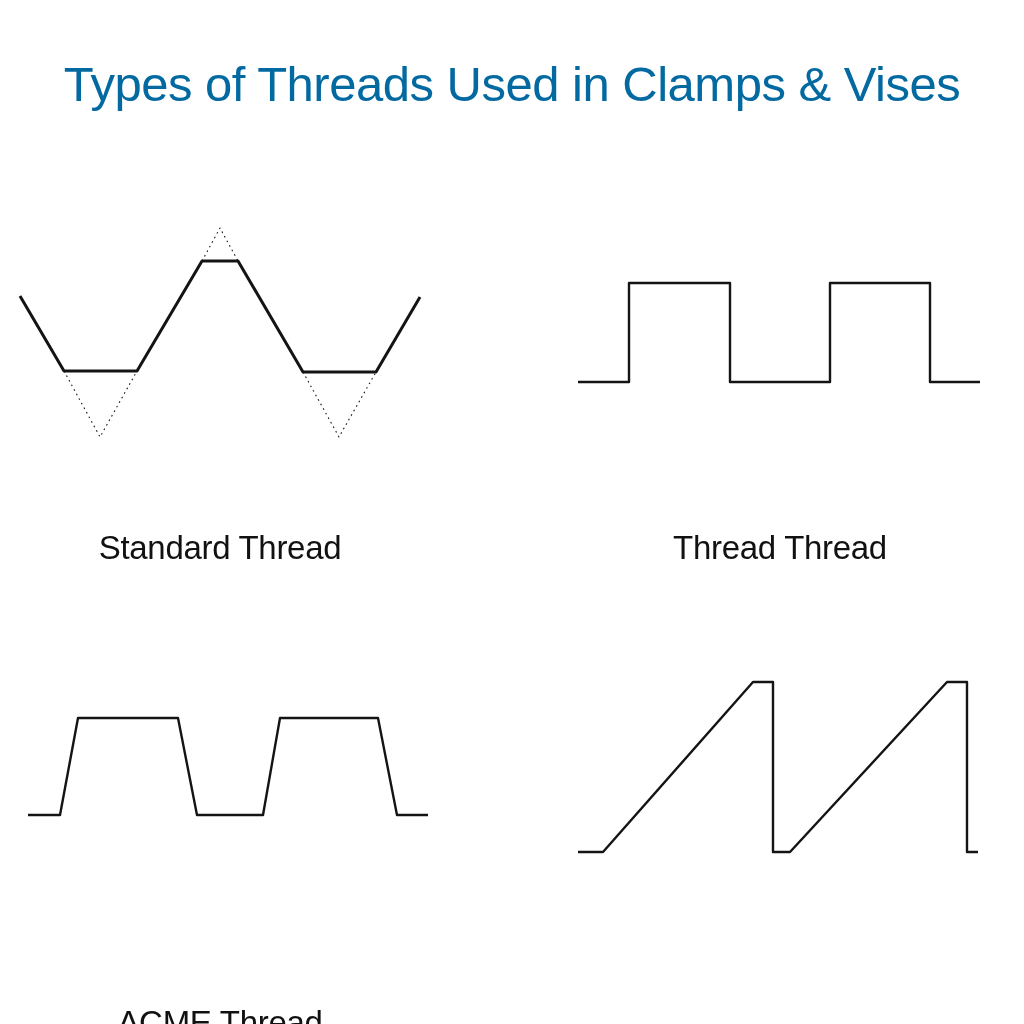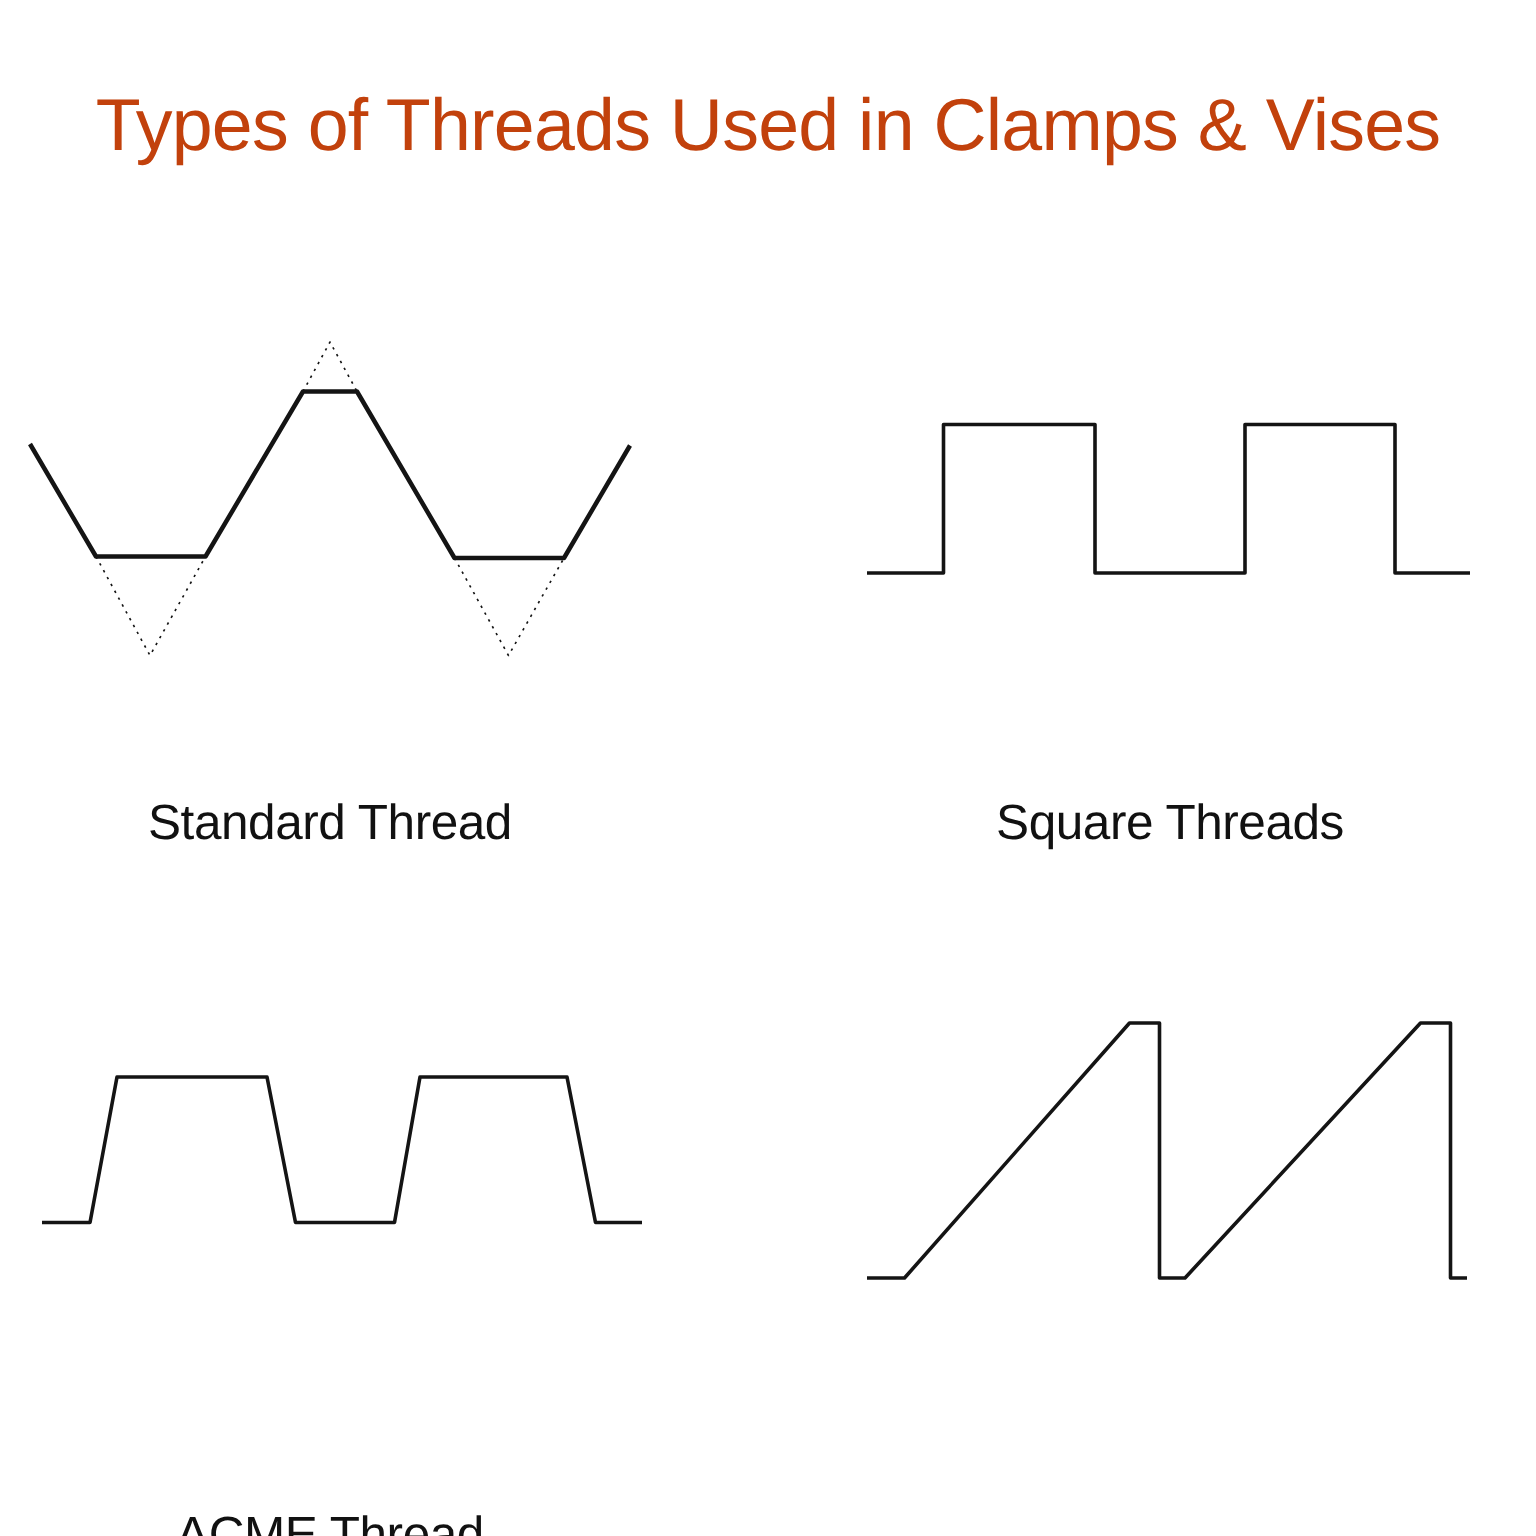--- a/index.html
+++ b/index.html
@@ -14,21 +14,21 @@
   }
   .diagram-title {
     position: absolute;
     top: 56px;
     left: 0;
     width: 1024px;
     text-align: center;
     font-size: 49px;
     font-weight: 400;
     letter-spacing: -0.5px;
-    color: #c2410c;
+    color: #0369a1;
     white-space: nowrap;
   }
   .panel { position: absolute; }
   .panel svg { display: block; width: 100%; height: 100%; }
   .profile-line {
     fill: none;
     stroke-linejoin: round;
     stroke-linecap: butt;
   }
   .profile-solid-thick { stroke-width: 3; }
@@ -80,18 +80,18 @@
   </div>
 
   <div class="panel" style="left:560px; top:660px; width:440px; height:210px;">
     <svg viewBox="560 660 440 210">
       <path class="profile-line profile-solid" d="M 578 852 L 603 852 L 753 682 L 773 682 L 773 852 L 790 852 L 947 682 L 967 682 L 967 852 L 978 852" stroke="#141414"></path>
     </svg>
   </div>
 
   <div class="thread-label label-row-top label-col-left">Standard Thread</div>
 
-  <div class="thread-label label-row-top label-col-right">Square Threads</div>
+  <div class="thread-label label-row-top label-col-right">Thread Thread</div>
 
   <div class="thread-label label-row-bottom label-col-left">ACME Thread</div>
 
 
 </div>
 
 </body></html>

